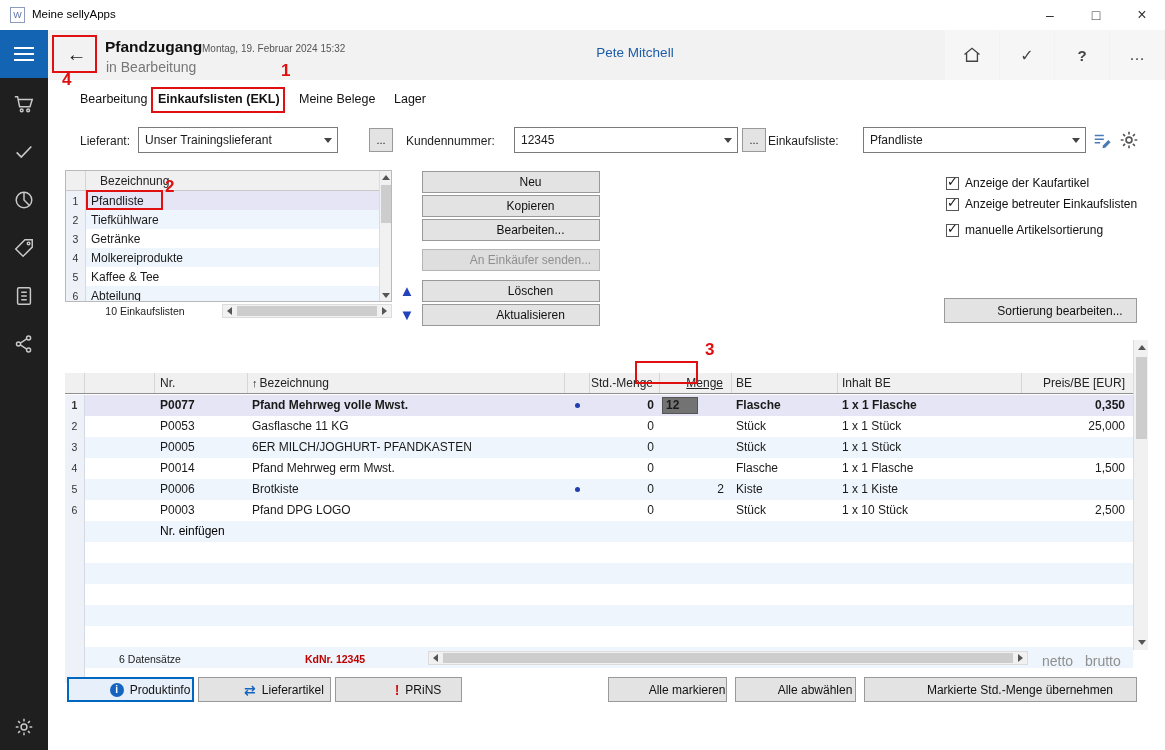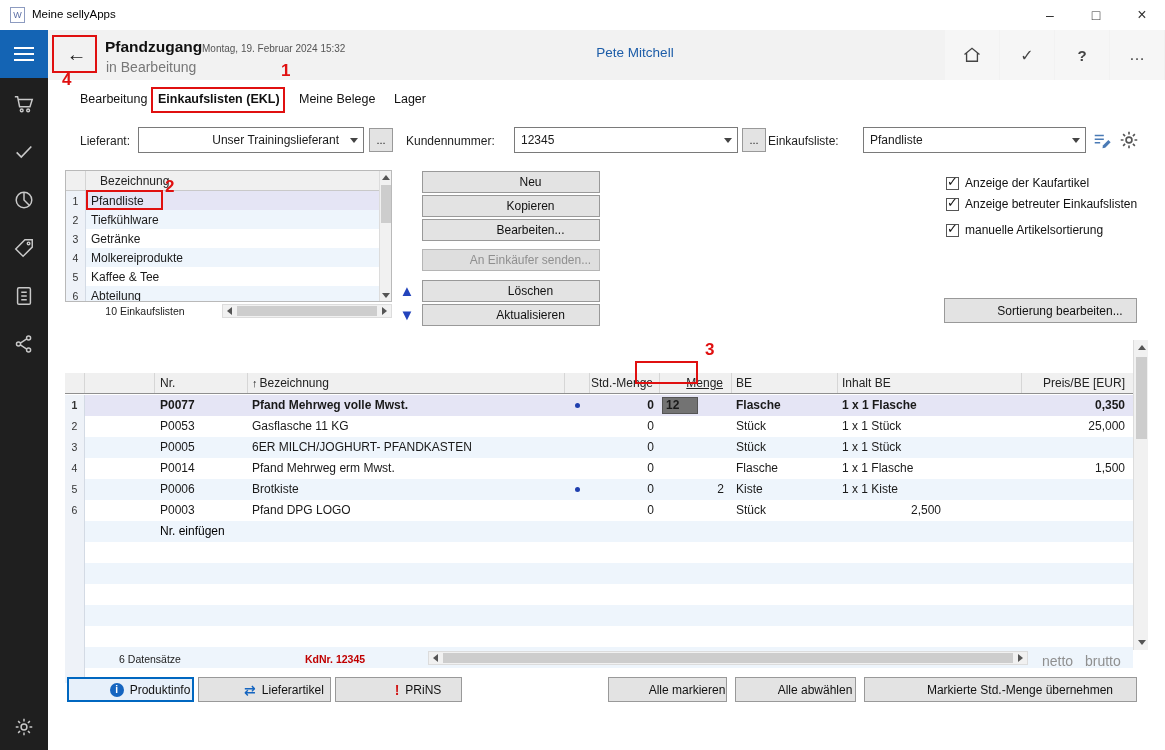--- a/index.html
+++ b/index.html
@@ -204,21 +204,21 @@
     <div class="abs hd-tile" style="left:1007px;font-size:15px;font-weight:bold;">?</div>
     <div class="abs hd-tile" style="left:1062px;font-size:16px;">…</div>
   </div>
 
   <div class="abs tab" style="left:80px;">Bearbeitung</div>
   <div class="abs tab active" style="left:158px;">Einkaufslisten (EKL)</div>
   <div class="abs tab" style="left:299px;">Meine Belege</div>
   <div class="abs tab" style="left:394px;">Lager</div>
 
   <div class="abs flabel" style="left:80px;">Lieferant:</div>
-  <div class="abs combo" style="left:138px;width:226px;text-align:right;">
+  <div class="abs combo" style="left:138px;width:200px;">
     <span class="txt">Unser Trainingslieferant</span>
     <span class="arr">
         <span class="tri-down"></span>
       </span>
   </div>
   <div class="abs browse-btn" style="left:369px;">...</div>
 
   <div class="abs flabel" style="left:406px;">Kundennummer:</div>
   <div class="abs combo" style="left:514px;width:224px;">
     <span class="txt">12345</span>
@@ -415,20 +415,21 @@
 
     <div class="trow bg-w" style="top:127px;">
       <div class="tc c-gut">6</div>
       <div class="tc c-a"></div>
       <div class="tc c-nr">P0003</div>
       <div class="tc c-bez">Pfand DPG LOGO</div>
       <div class="tc c-dot"></div>
       <div class="tc c-std">0</div>
       <div class="tc c-menge"></div>
       <div class="tc c-be">Stück</div>
+      <div class="tc c-inh">1 x 10 Stück</div>
       <div class="tc c-preis">2,500</div>
     </div>
 
     <div class="trow bg-alt" style="top:148px;">
       <div class="tc c-gut"></div>
       <div class="tc c-a"></div>
       <div class="tc c-nr ph-text" style="width:200px;">Nr. einfügen</div>
     </div>
 
     <div class="trow bg-w" style="top:169px;">

